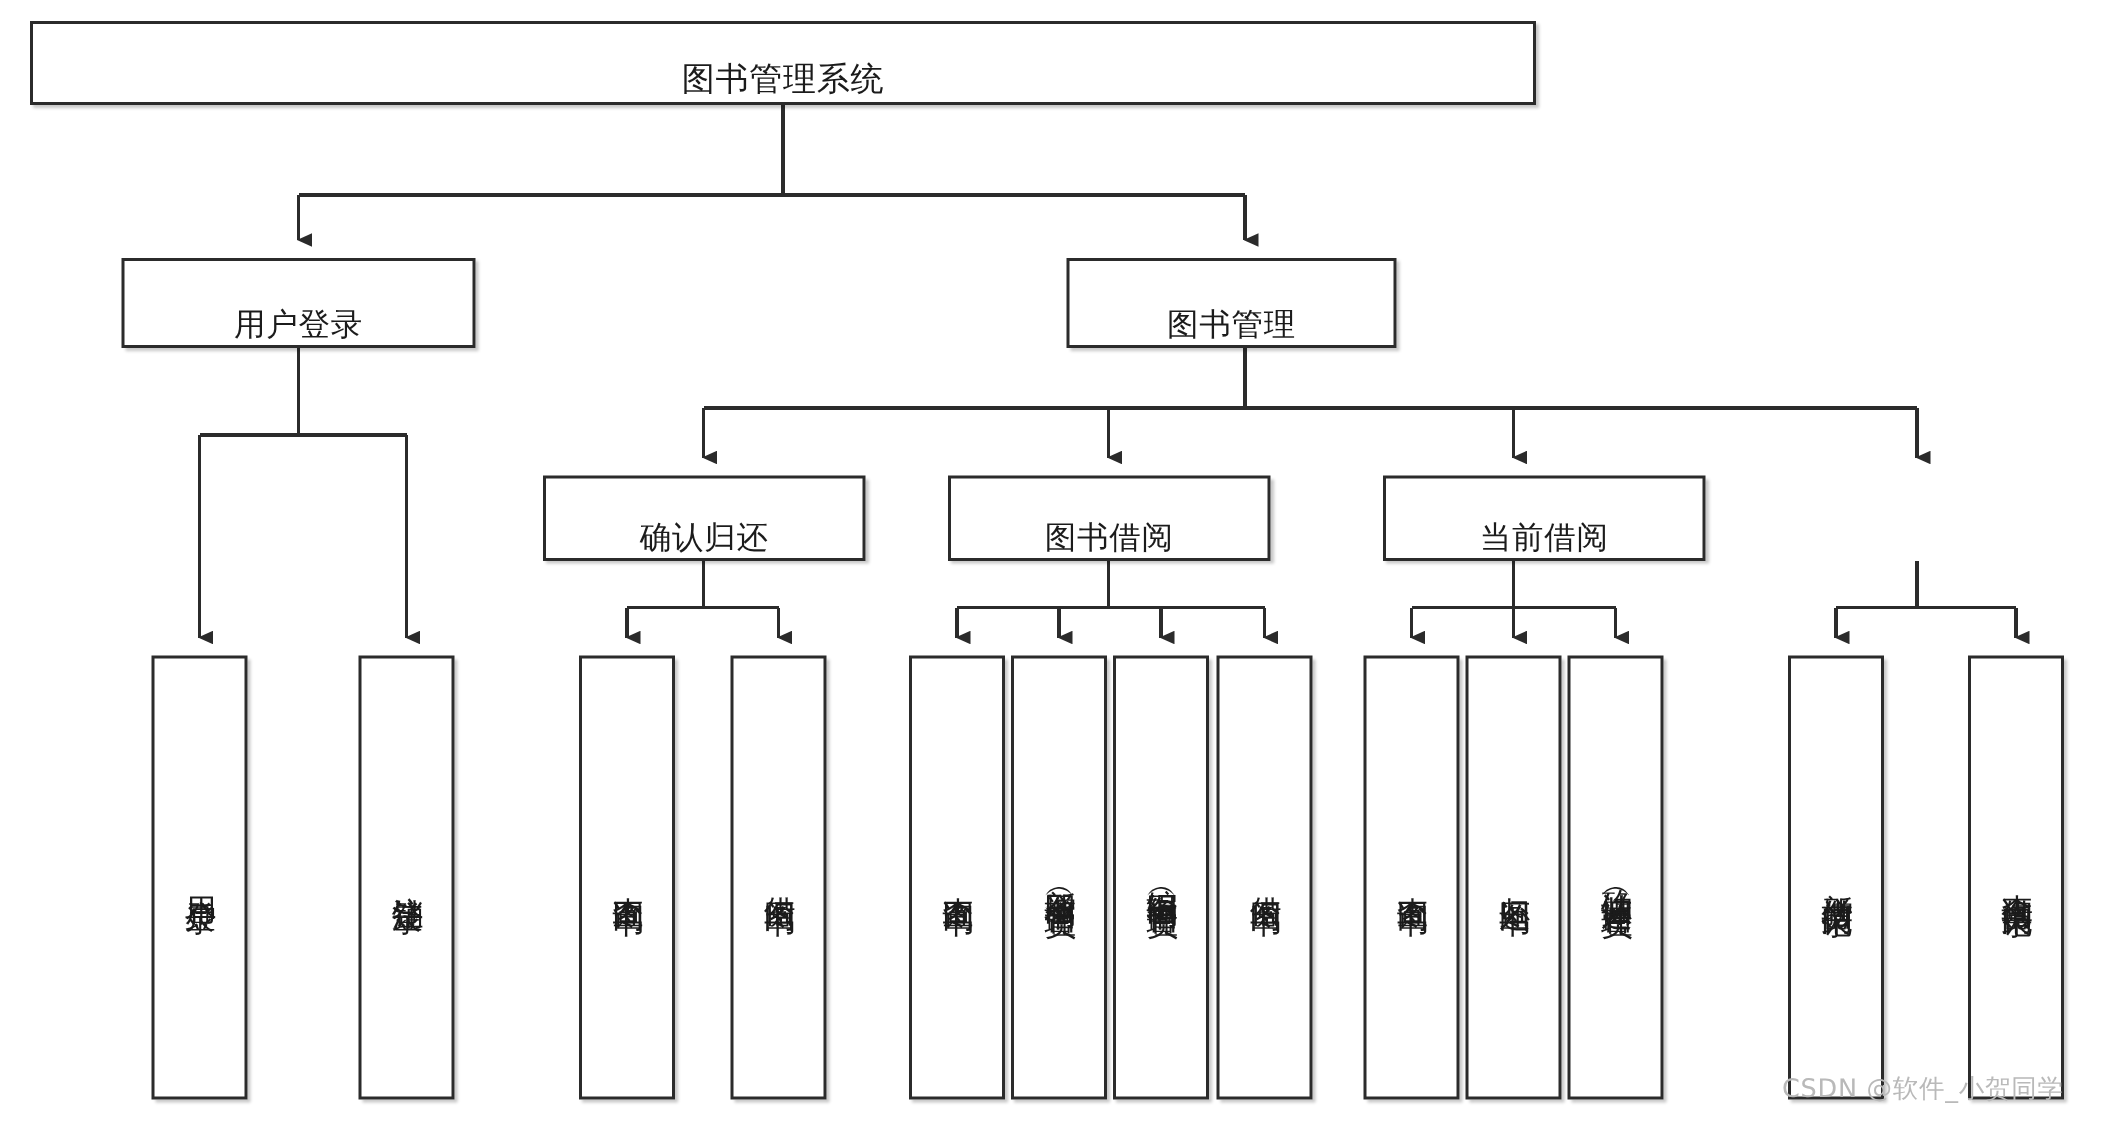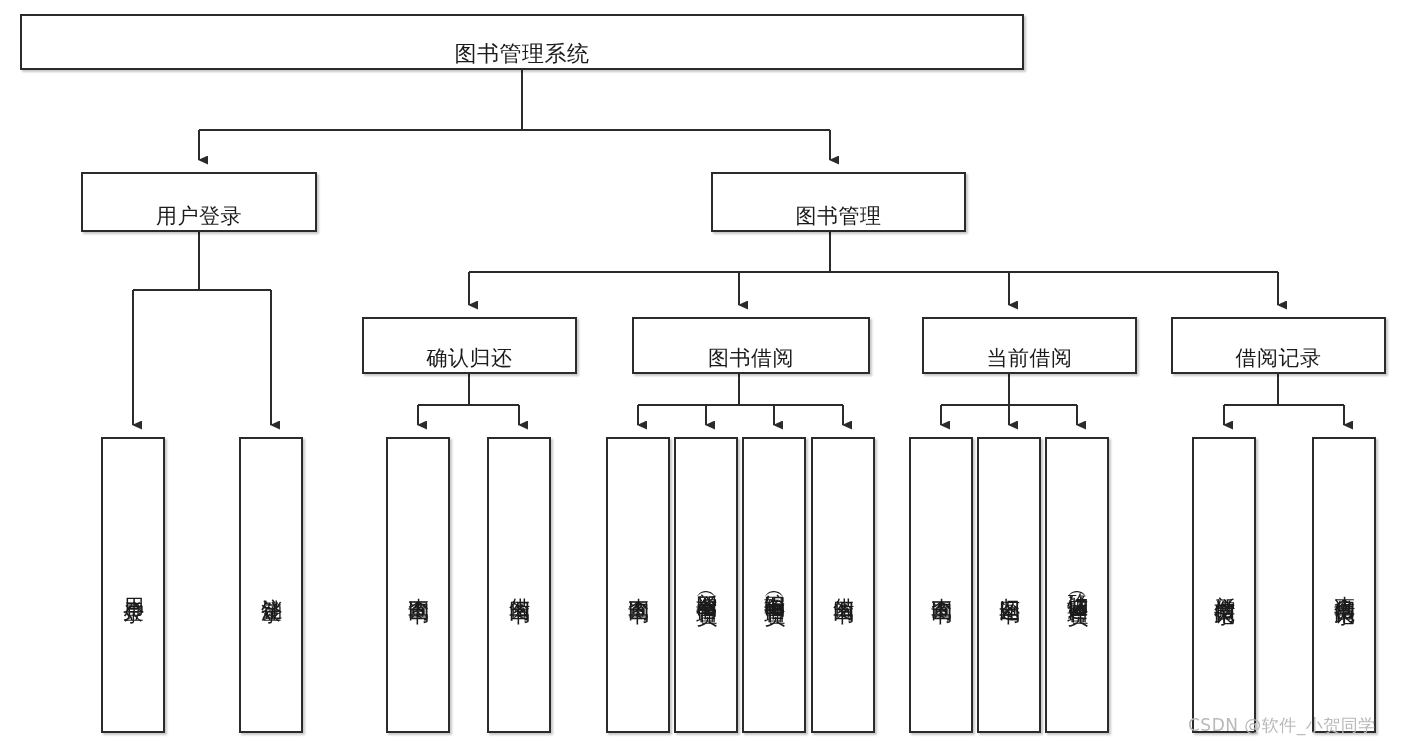--- a/index.html
+++ b/index.html
@@ -133,36 +133,33 @@
     </g>
   </svg>
 
   <div class="node horiz root" style="left:20px; top:14px; width:1004px; height:56px;">
     <span class="label">图书管理系统</span>
   </div>
 
   <div class="node horiz" style="left:81px; top:172px; width:236px; height:60px;">
     <span class="label">用户登录</span>
   </div>
-  <div class="node horiz" style="left:711px; top:172px; width:255px; height:60px;">
+  <div class="node horiz" style="left:711px; top:172px; width:220px; height:60px;">
     <span class="label">图书管理</span>
   </div>
 
   <div class="node horiz" style="left:362px; top:317px; width:215px; height:57px;">
     <span class="label">确认归还</span>
   </div>
-  <div class="node horiz" style="left:632px; top:317px; width:238px; height:57px;">
+  <div class="node horiz" style="left:632px; top:317px; width:215px; height:57px;">
     <span class="label">图书借阅</span>
   </div>
   <div class="node horiz" style="left:922px; top:317px; width:215px; height:57px;">
     <span class="label">当前借阅</span>
   </div>
-  <div class="node horiz" style="left:1171px; top:317px; width:215px; height:57px;">
-    <span class="label">借阅记录</span>
-  </div>
 
   <div class="node vert" style="left:101px; top:437px; width:64px; height:296px;">
     <span class="label">用户登录</span>
   </div>
   <div class="node vert" style="left:239px; top:437px; width:64px; height:296px;">
     <span class="label">注销登录</span>
   </div>
 
   <div class="node vert" style="left:386px; top:437px; width:64px; height:296px;">
     <span class="label">查询图书</span>

